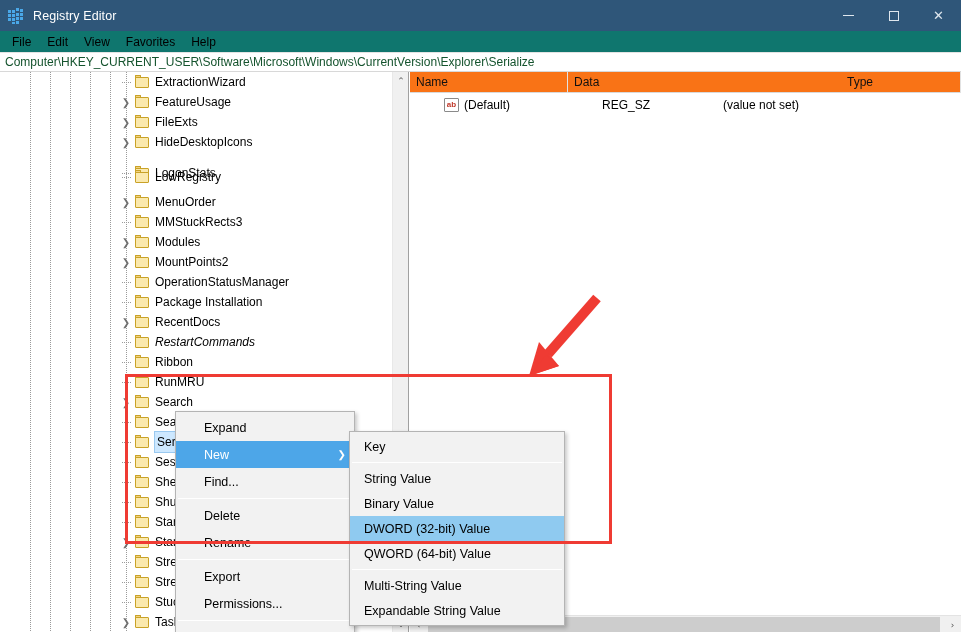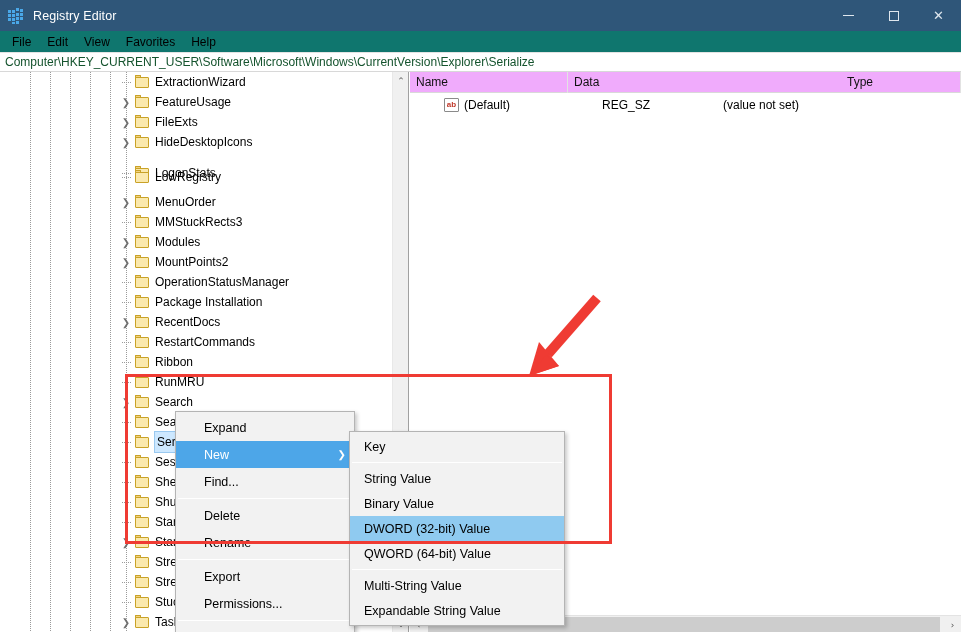--- a/index.html
+++ b/index.html
@@ -187,21 +187,21 @@
   
   .list-pane {
     position: absolute; top: 0; left: 410px;
     width: 551px; height: 560px;
     background: #ffffff;
     overflow: hidden;
   }
   .lheader {
     position: absolute; top: 0; left: 0;
     width: 551px; height: 21px;
-    background: #f0abfc;
+    background: #f97316;
     border-bottom: 1px solid #d9d9d9;
     display: flex;
   }
   .lhcell {
     height: 21px;
     font-size: 12px; color: #111;
     padding-left: 6px;
     line-height: 21px;
     border-right: 1px solid #e2e2e2;
     white-space: nowrap;
@@ -488,21 +488,21 @@
             <span class="tlabel" style="left: 155px;">RecentDocs</span>
           </div>
           <div class="trow" style="top: 260px;">
             <span class="dash" style="left: 118px;">
               <i></i>
             </span>
             <span class="folder" style="left: 135px; top: 3px;">
               <span class="tab"></span>
               <span class="body"></span>
             </span>
-            <span class="tlabel" style="left: 155px;">RestartCommands</span>
+            <span class="tlabel" style="left: 155px; font-style: italic;">RestartCommands</span>
           </div>
           <div class="trow" style="top: 280px;">
             <span class="dash" style="left: 118px;">
               <i></i>
             </span>
             <span class="folder" style="left: 135px; top: 3px;">
               <span class="tab"></span>
               <span class="body"></span>
             </span>
             <span class="tlabel" style="left: 155px;">Ribbon</span>

